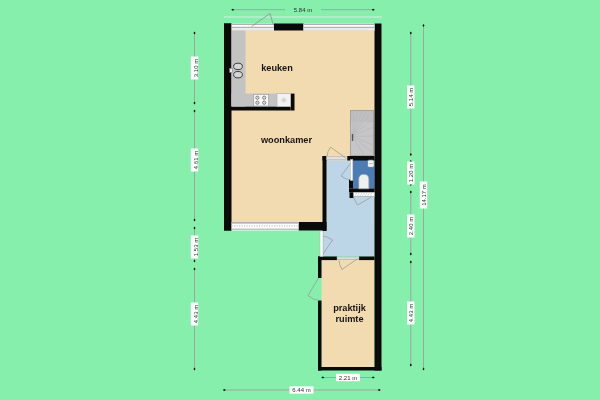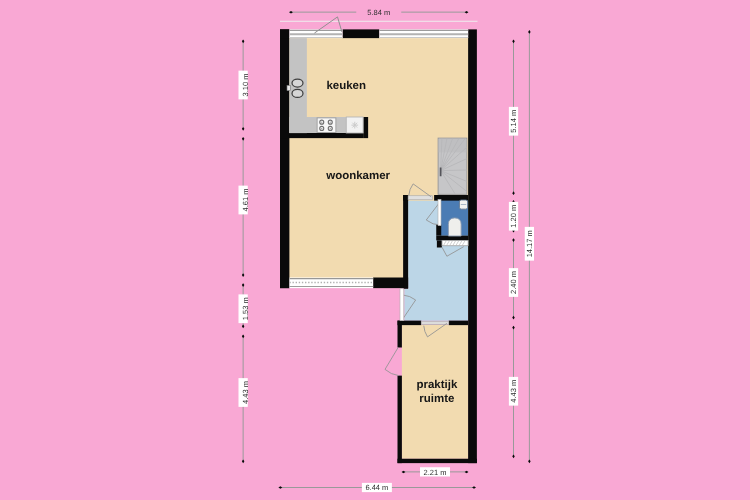--- a/index.html
+++ b/index.html
@@ -1,16 +1,16 @@
 <!DOCTYPE html>
 <html><head>
 <meta charset="utf-8">
 <style>
   html,body{margin:0;padding:0;background:#ffffff;-webkit-font-smoothing:antialiased;}
-  #page{position:relative;width:600px;height:400px;background:#f9a8d4;overflow:hidden;}
+  #page{position:relative;width:600px;height:400px;background:#86efac;overflow:hidden;}
   svg{position:absolute;top:0;left:0;}
   svg{will-change:transform;}
   text{font-family:"Liberation Sans", sans-serif;}
   .dim{font-size:6px;fill:#2e2e2e;}
   .room{font-size:9.2px;font-weight:bold;fill:#161616;}
 </style>
 </head>
 <body>
 <div id="page">
 <svg width="600" height="400" viewBox="0 0 600 400">

